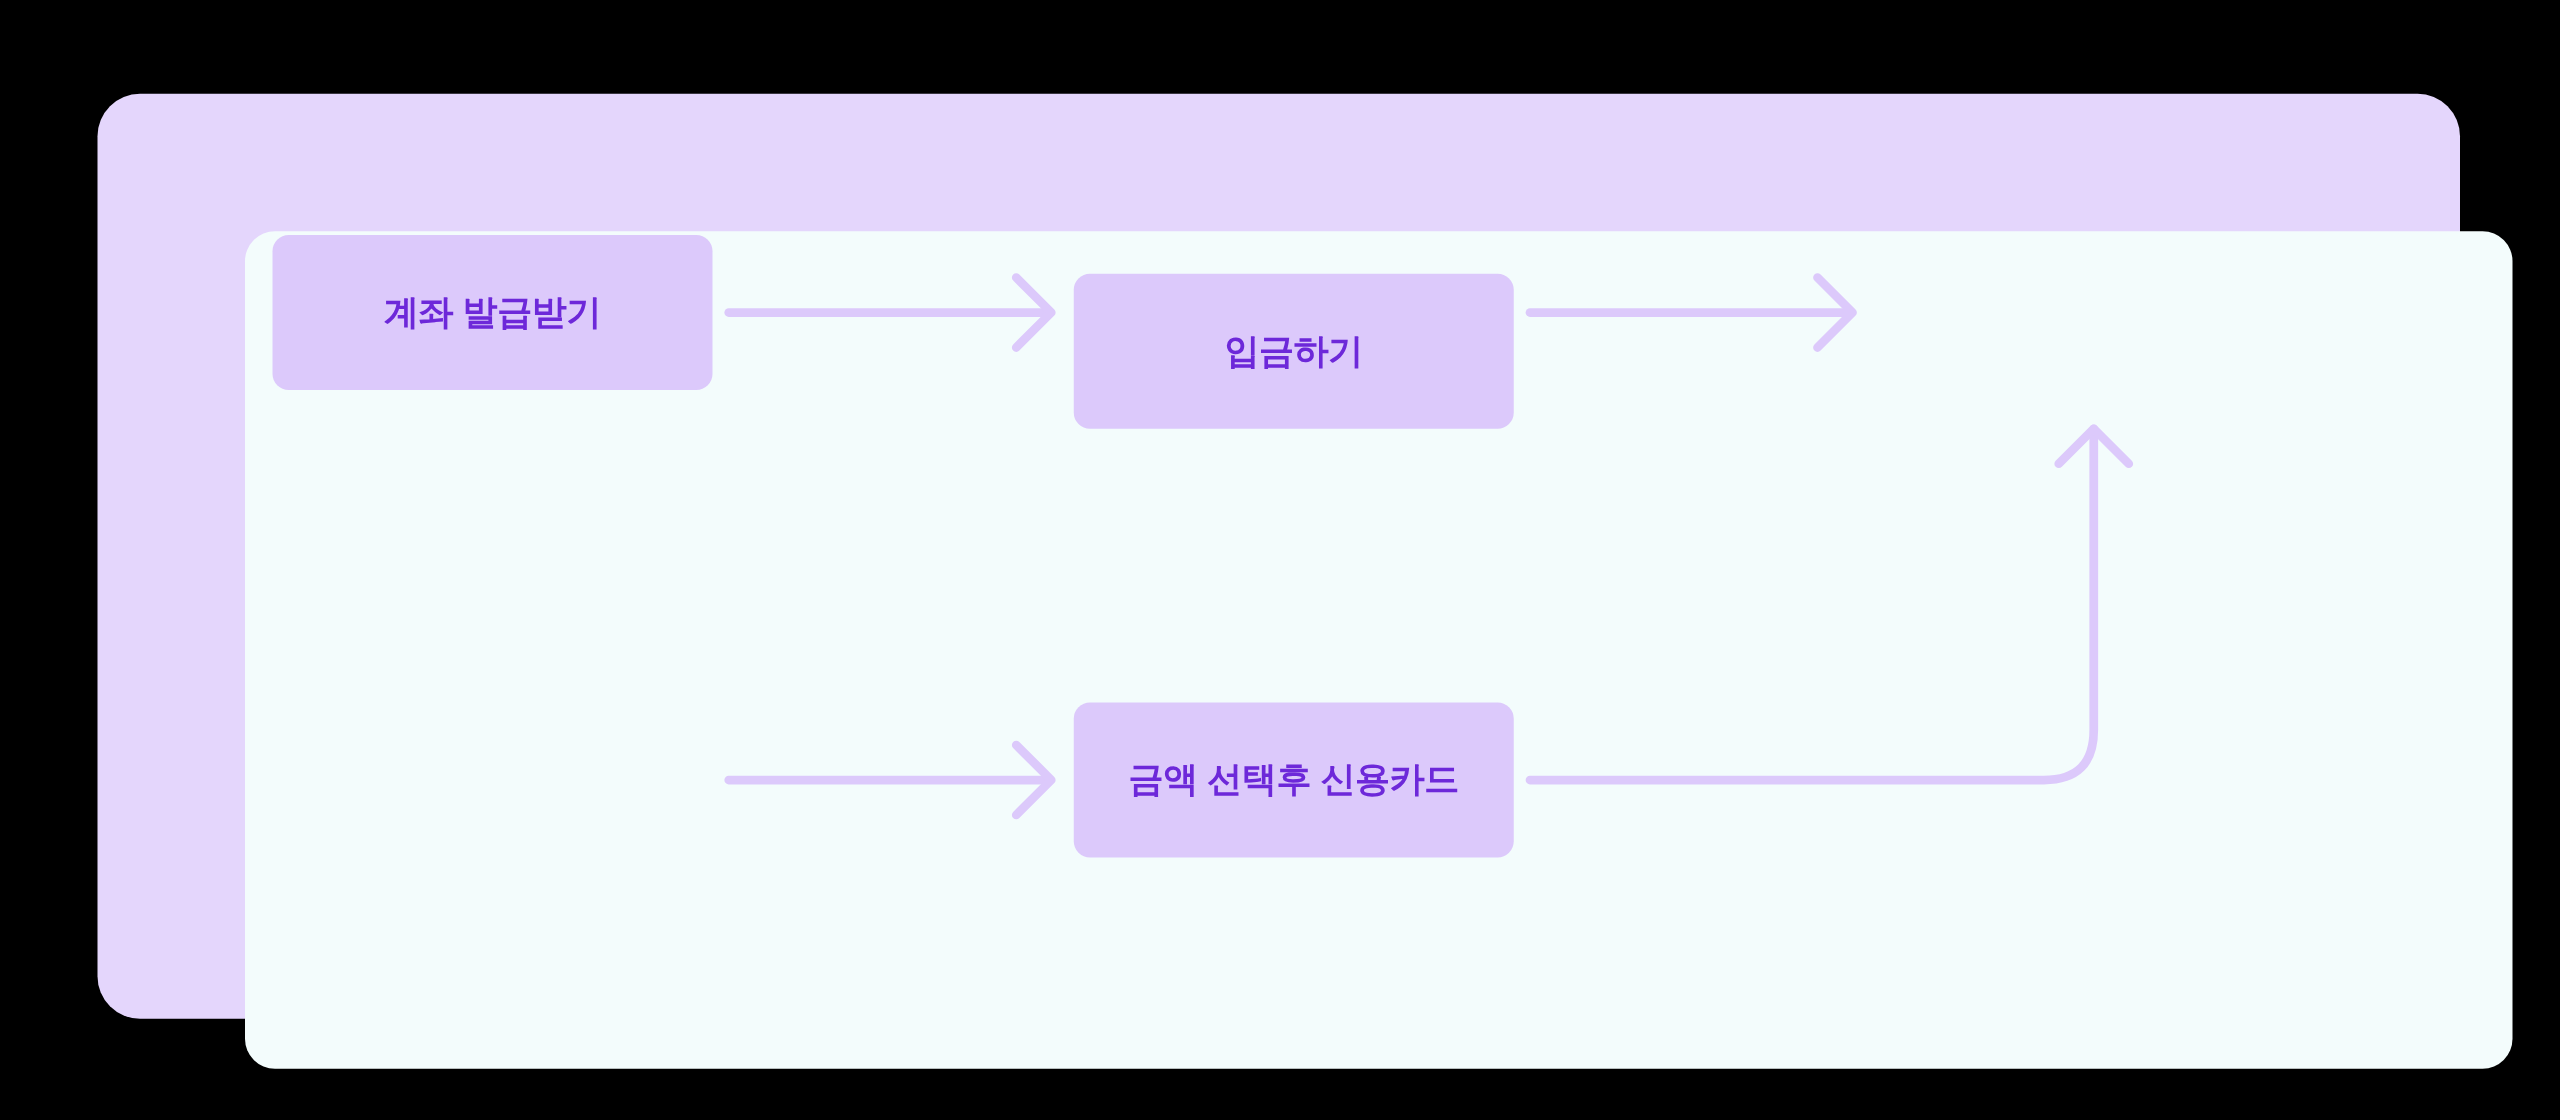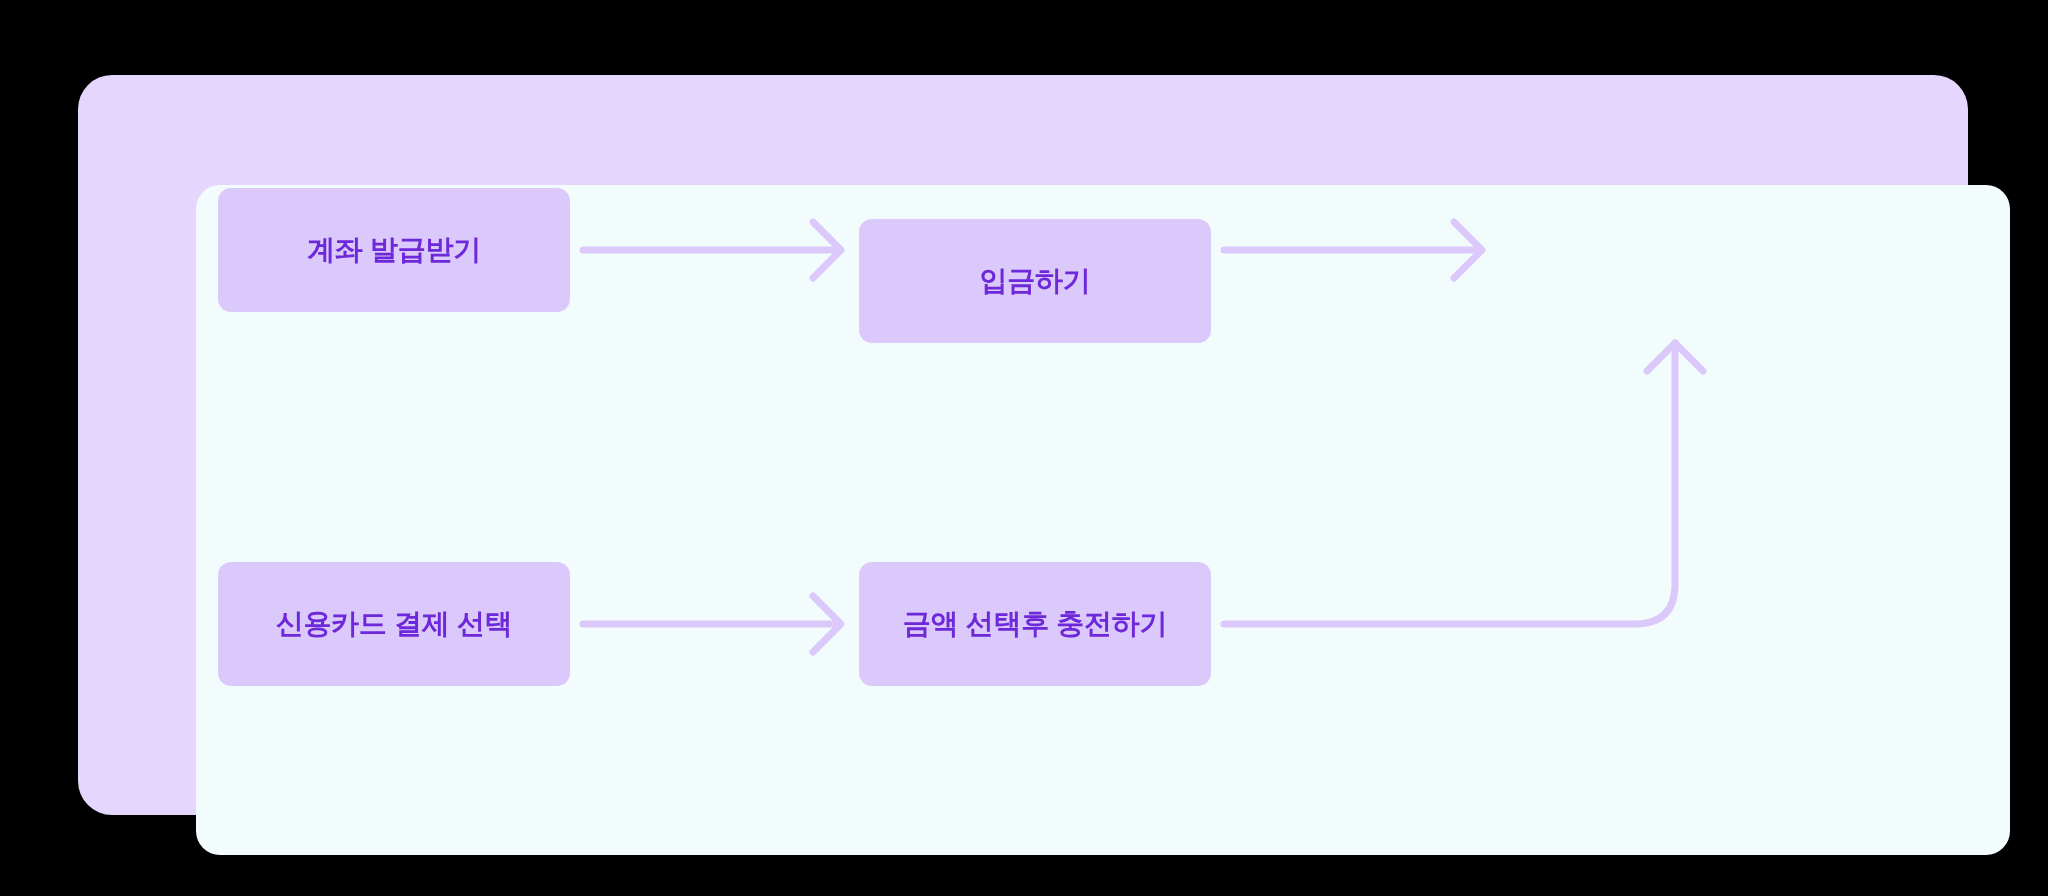--- a/index.html
+++ b/index.html
@@ -124,21 +124,18 @@
 
   <div class="node" id="node-account">
     <span class="node-label">계좌 발급받기</span>
   </div>
 
   <div class="node" id="node-deposit">
     <span class="node-label">입금하기</span>
   </div>
 
 
-  <div class="node" id="node-card">
-    <span class="node-label">신용카드 결제 선택</span>
-  </div>
 
   <div class="node" id="node-amount">
-    <span class="node-label">금액 선택후 충전하기</span>
+    <span class="node-label">금액 선택후 신용카드</span>
   </div>
 
 </div>
 
 </body></html>

